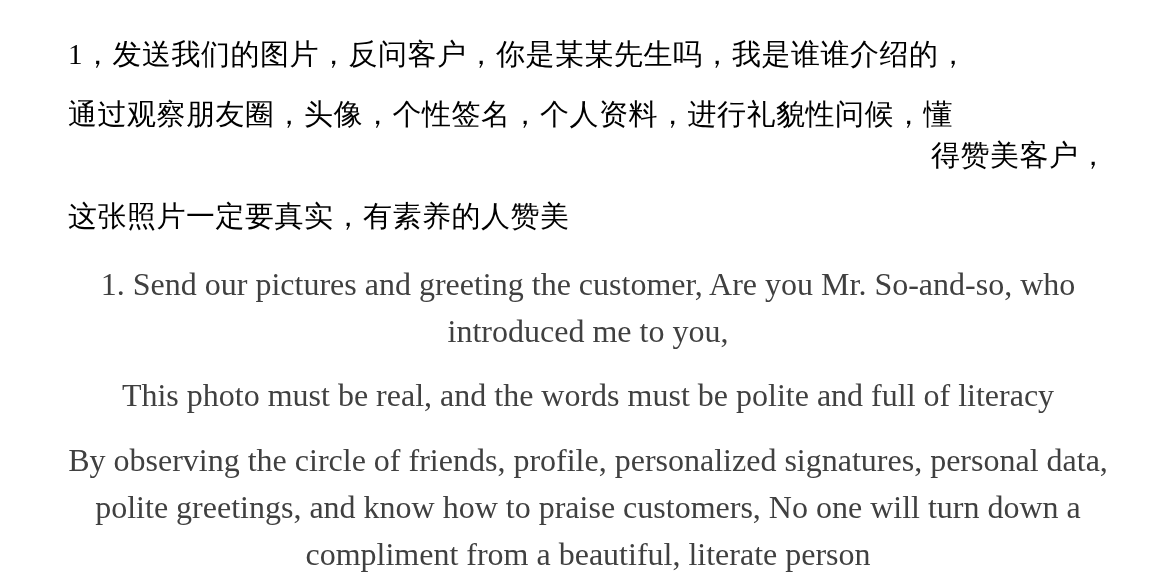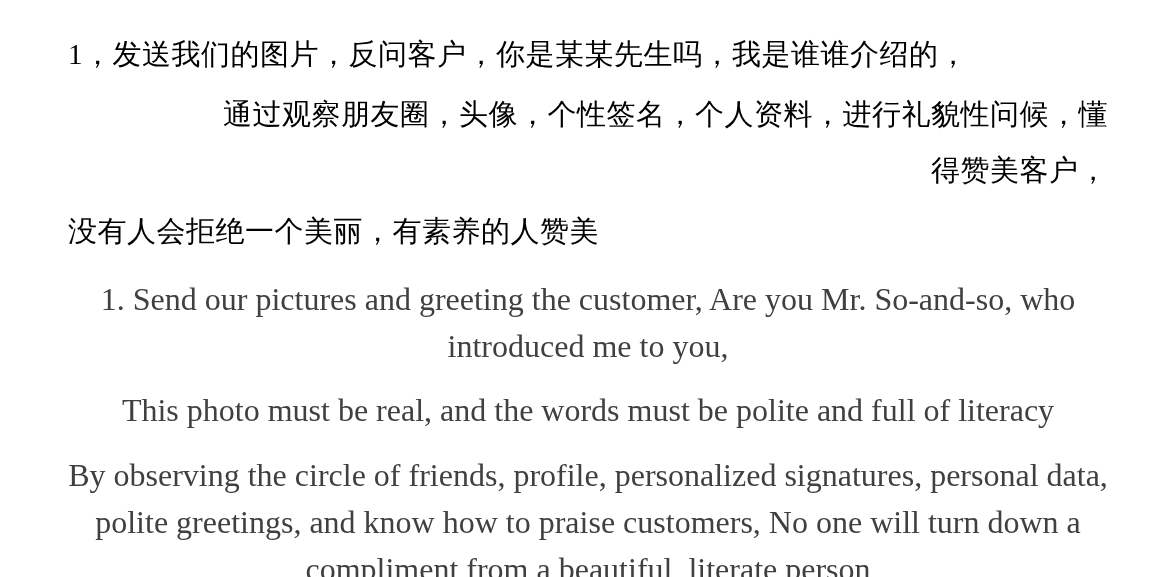--- a/index.html
+++ b/index.html
@@ -26,22 +26,21 @@
     font-family: "Liberation Serif", "DejaVu Serif", serif;
     font-size: 29px;
     line-height: 1.42;
     letter-spacing: 0.5px;
   }
   .cn-line {
     margin: 0 0 19px 0;
     white-space: normal;
   }
   .cn-line.tight {
-    margin-bottom: 15px;
-    text-align: right;
+    margin-bottom: 0;
   }
   .cn-line.tight2 {
     margin: 0 0 19px 0;
     text-align: right;
   }
   .en-block {
     color: #404040;
     font-family: "Liberation Serif", "DejaVu Serif", serif;
     font-size: 32px;
     line-height: 1.48;
@@ -57,21 +56,21 @@
 </style>
 </head>
 <body>
 
 <div class="page">
 
   <div class="cn-block">
     <p class="cn-line">1，发送我们的图片，反问客户，你是某某先生吗，我是谁谁介绍的，</p>
     <p class="cn-line tight">通过观察朋友圈，头像，个性签名，个人资料，进行礼貌性问候，懂</p>
     <p class="cn-line tight2">得赞美客户，</p>
-    <p class="cn-line">没有人会拒绝一个美丽，有素养的人赞美</p>
+    <p class="cn-line">这张照片一定要真实，有素养的人赞美</p>
   </div>
 
   <div class="en-block">
     <p class="en-para">1. Send our pictures and greeting the customer, Are you Mr. So-and-so, who introduced me to you,</p>
     <p class="en-para">This photo must be real, and the words must be polite and full of literacy</p>
     <p class="en-para">By observing the circle of friends, profile, personalized signatures, personal data, polite greetings, and know how to praise customers, No one will turn down a compliment from a beautiful, literate person</p>
   </div>
 
 </div>
 

